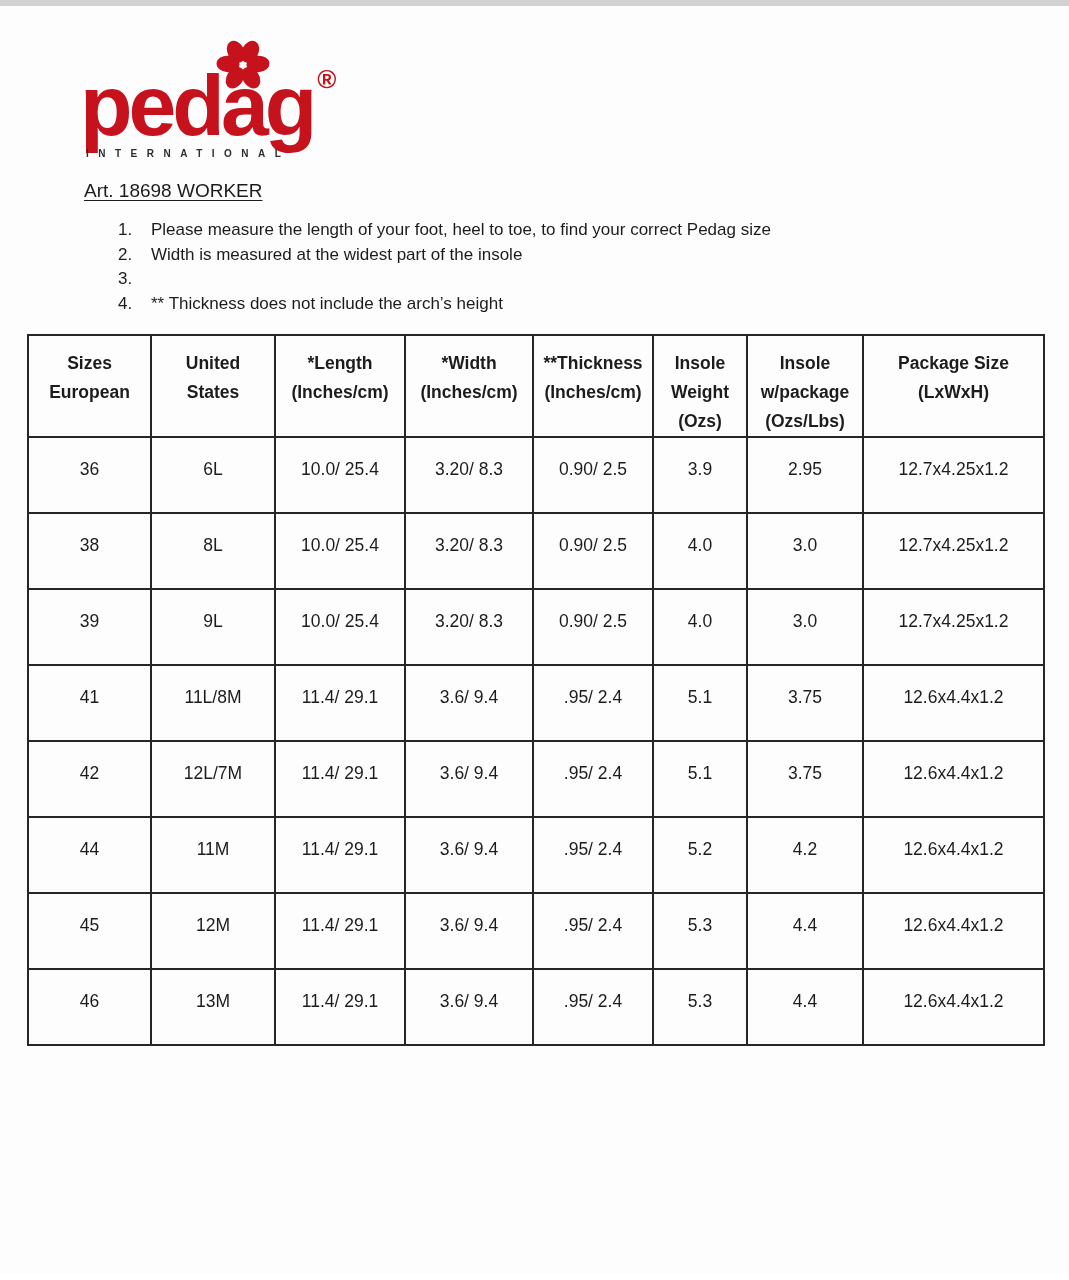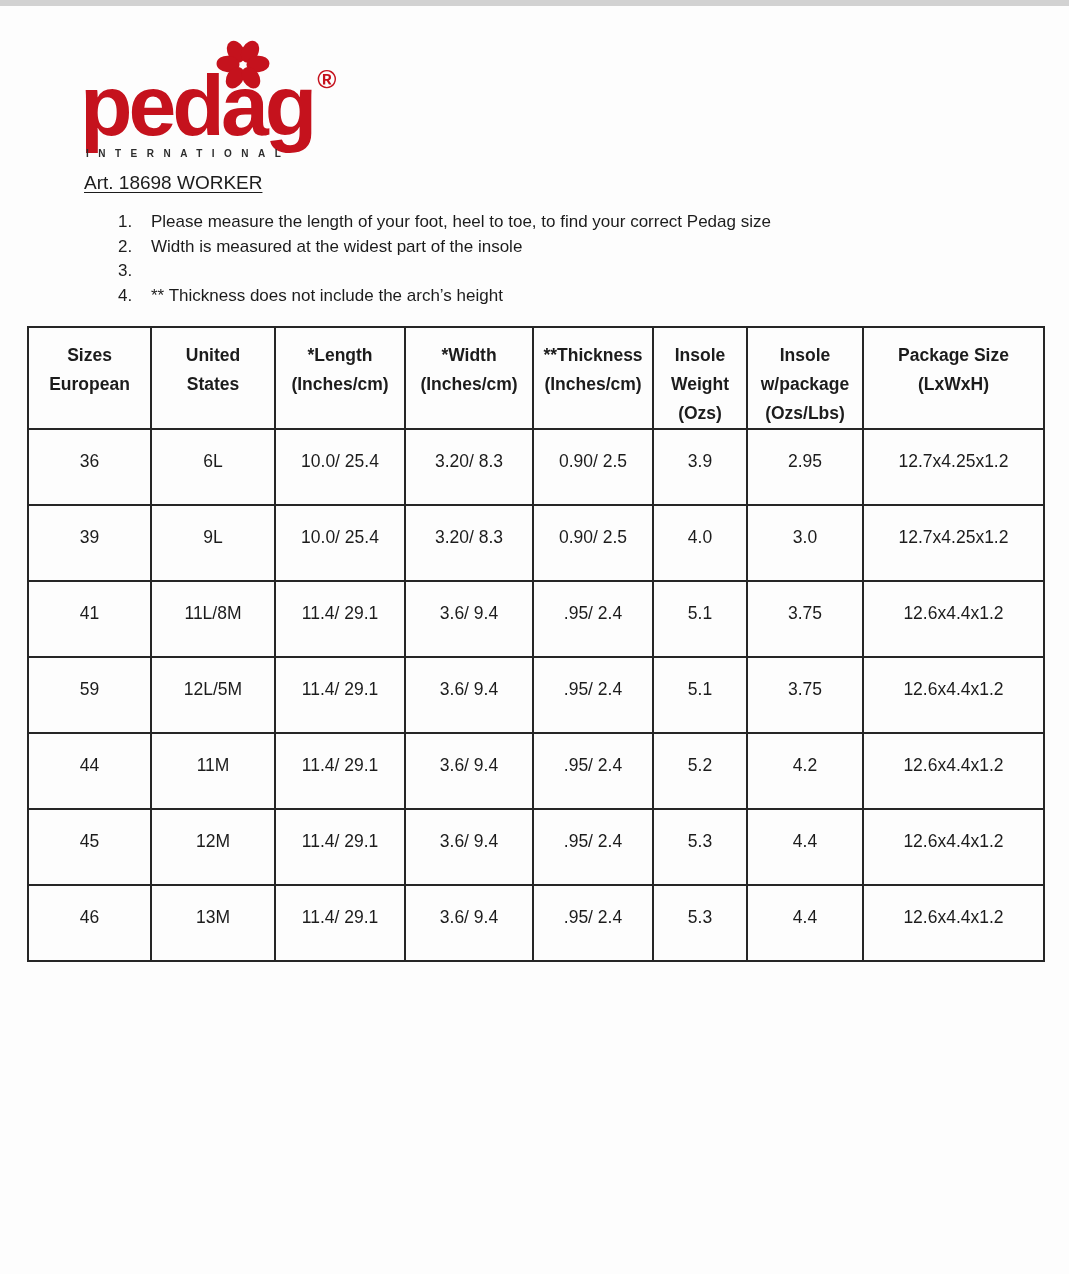--- a/index.html
+++ b/index.html
@@ -59,21 +59,21 @@
     left: 2px;
     top: 112px;
     font-size: 10px;
     font-weight: bold;
     letter-spacing: 9.5px;
     color: #2d2d2d;
     white-space: nowrap;
   }
   
   .article-title {
-    margin: 6px 0 0 84px;
+    margin: 14px 0 0 84px;
     font-size: 19px;
     font-weight: normal;
     text-decoration: underline;
     text-underline-offset: 3px;
   }
   .notes {
     margin: 16px 0 0 0;
     padding-left: 118px;
     list-style: none;
     font-size: 17px;
@@ -197,42 +197,52 @@
           <td>36</td>
           <td>6L</td>
           <td>10.0/ 25.4</td>
           <td>3.20/ 8.3</td>
           <td>0.90/ 2.5</td>
           <td>3.9</td>
           <td>2.95</td>
           <td>12.7x4.25x1.2</td>
         </tr>
         <tr>
+          <td>38</td>
+          <td>8L</td>
+          <td>10.0/ 25.4</td>
+          <td>3.20/ 8.3</td>
+          <td>0.90/ 2.5</td>
+          <td>4.0</td>
+          <td>3.0</td>
+          <td>12.7x4.25x1.2</td>
+        </tr>
+        <tr>
           <td>39</td>
           <td>9L</td>
           <td>10.0/ 25.4</td>
           <td>3.20/ 8.3</td>
           <td>0.90/ 2.5</td>
           <td>4.0</td>
           <td>3.0</td>
           <td>12.7x4.25x1.2</td>
         </tr>
         <tr>
           <td>41</td>
           <td>11L/8M</td>
           <td>11.4/ 29.1</td>
           <td>3.6/ 9.4</td>
           <td>.95/ 2.4</td>
           <td>5.1</td>
           <td>3.75</td>
           <td>12.6x4.4x1.2</td>
         </tr>
         <tr>
-          <td>59</td>
-          <td>12L/5M</td>
+          <td>42</td>
+          <td>12L/7M</td>
           <td>11.4/ 29.1</td>
           <td>3.6/ 9.4</td>
           <td>.95/ 2.4</td>
           <td>5.1</td>
           <td>3.75</td>
           <td>12.6x4.4x1.2</td>
         </tr>
         <tr>
           <td>44</td>
           <td>11M</td>

